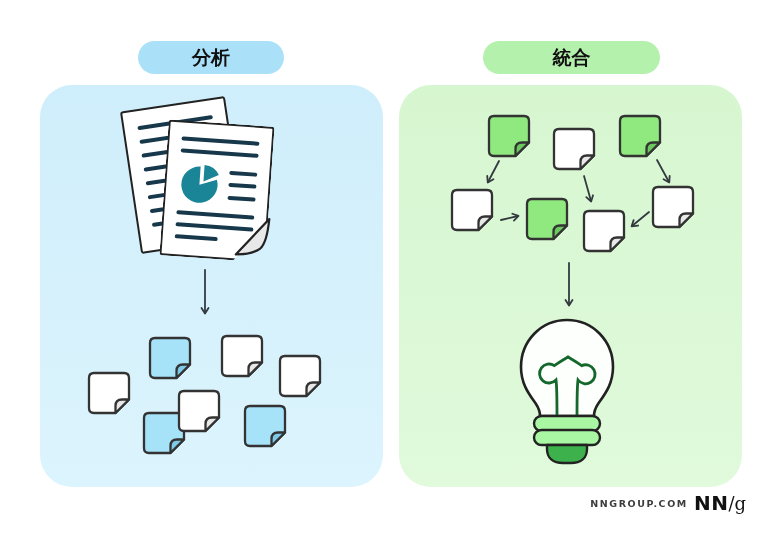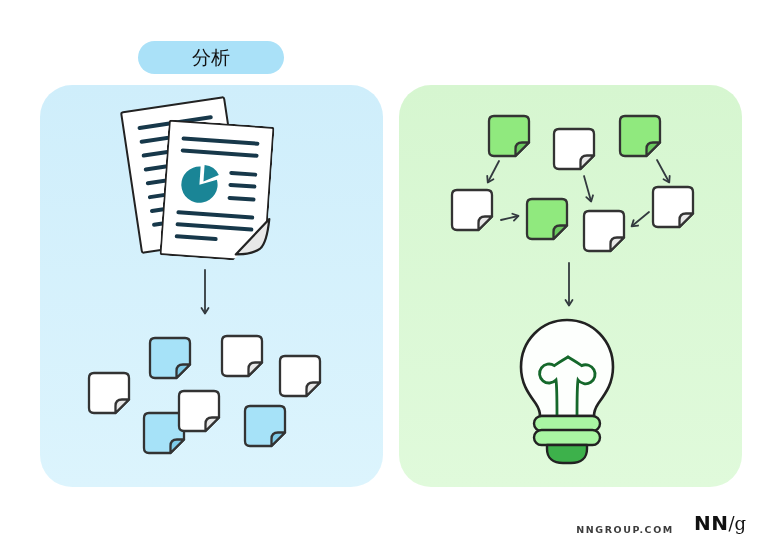--- a/index.html
+++ b/index.html
@@ -4,21 +4,21 @@
 <style>
   html,body{margin:0;padding:0;background:#fff;}
   .canvas{
     position:relative;width:780px;height:552px;background:#ffffff;overflow:hidden;
     font-family:"DejaVu Sans","Liberation Sans",sans-serif;
   }
   
   .pill{
     position:absolute;top:41px;height:33px;border-radius:17px;
     display:flex;align-items:center;justify-content:center;
-    font-size:19px;font-weight:400;color:var(--labelText);
+    font-size:19px;font-weight:700;color:var(--labelText);
   }
   .pill-blue{left:138px;width:146px;background:var(--pillBlue);}
   .pill-green{left:483px;width:177px;background:var(--pillGreen);}
   
   .panel{position:absolute;top:85px;width:343px;height:402px;border-radius:32px;}
   .panel-blue{left:40px;background:linear-gradient(180deg,var(--panelBlue),var(--panelBlue2));}
   .panel-green{left:399px;background:linear-gradient(180deg,var(--panelGreen),var(--panelGreen2));}
   .arrow-layer,.notes-layer{position:absolute;inset:0;width:343px;height:402px;pointer-events:none;}
   
   .paper{position:absolute;background:#ffffff;border:2.5px solid #222;border-radius:3px;box-sizing:border-box;}
@@ -37,33 +37,36 @@
   .note{position:absolute;width:44px;height:44px;overflow:visible;}
   .note path{stroke:var(--outline);stroke-width:2.3;stroke-linejoin:round;}
   .note.blue  .body{fill:var(--noteBlue);}  .note.blue  .fold{fill:var(--noteBlueFold);}
   .note.green .body{fill:var(--noteGreen);} .note.green .fold{fill:var(--noteGreenFold);}
   .note.white .body{fill:var(--noteWhite);} .note.white .fold{fill:var(--noteWhiteFold);}
   
   .arrow-line{stroke:var(--arrow);stroke-width:1.8;stroke-linecap:round;}
   
   .bulb{position:absolute;left:118px;top:232px;width:100px;height:150px;overflow:visible;}
   
-  .footer{position:absolute;right:34px;top:511px;display:flex;align-items:flex-end;gap:20px;}
+  .footer{position:absolute;right:34px;top:491px;display:flex;align-items:center;gap:6px;}
   .footer .site{font-size:9.5px;font-weight:700;letter-spacing:1.6px;color:var(--footerText);}
   .footer .logo{color:var(--logoBlack);}
   .footer .logo b{font-size:20px;font-weight:800;letter-spacing:.5px;}
   .footer .logo i{font-family:"DejaVu Serif","Liberation Serif",serif;font-style:normal;font-size:18px;}
 </style>
 </head>
 <body>
 
 <div class="canvas">
 
   <div class="pill pill-blue">
     <span>分析</span>
+  </div>
+  <div class="pill pill-green">
+    <span>統合</span>
   </div>
 
   <section class="panel panel-blue">
 
     <div>
       <div class="paper back-paper">
         <i class="doc-line"></i>
         <i class="doc-line"></i>
         <i class="doc-line"></i>
         <i class="doc-line"></i>

